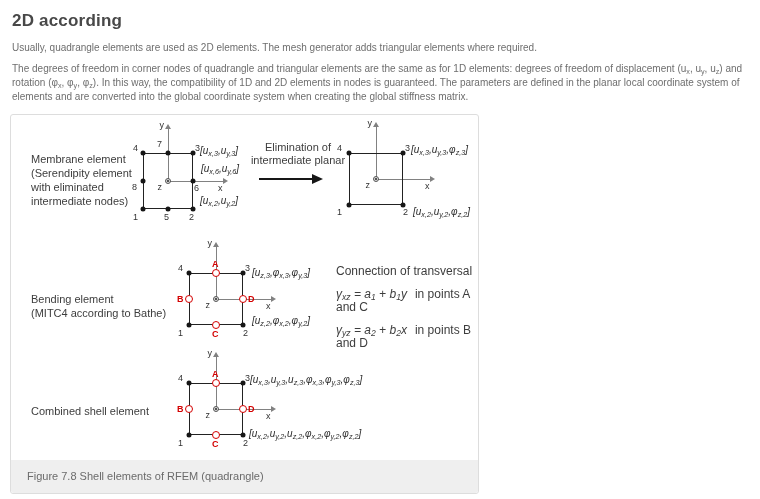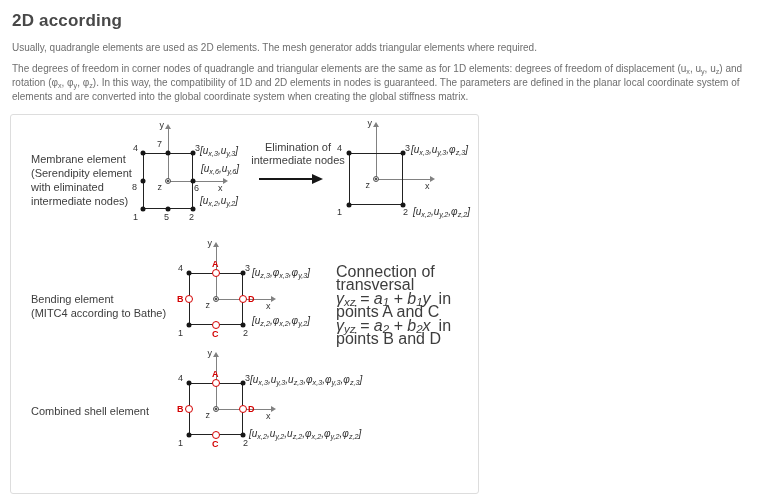--- a/index.html
+++ b/index.html
@@ -29,22 +29,22 @@
         background:#fff;transform:translate(-50%,-50%)}
   .cnode{position:absolute;width:6px;height:6px;border-radius:50%;border:1px solid #555;
          background:radial-gradient(circle,#555 0 1px,#ddd 1px);transform:translate(-50%,-50%)}
   .num{position:absolute;font-size:9px;line-height:9px;color:#333;white-space:nowrap}
   .redlbl{position:absolute;font-size:9px;line-height:9px;font-weight:bold;color:#d40000}
   .ann{position:absolute;font-size:10px;line-height:11px;font-style:italic;color:#2a2a2a;white-space:nowrap}
   .arrow-text{position:absolute;font-size:11px;line-height:13px;color:#3d3d3d;text-align:center}
   .big-line{position:absolute;height:2px;background:#161616}
   .big-head{position:absolute;width:0;height:0;border-top:5px solid transparent;
             border-bottom:5px solid transparent;border-left:11px solid #161616}
-  .note{position:absolute;font-size:16px;line-height:13px;color:#3d3d3d}
-  .eq{margin-top:1px}
+  .note{position:absolute;font-size:12px;line-height:13px;color:#3d3d3d}
+  .eq{margin-top:10px}
   .eq .math{font-style:italic}
   .eq .eqtxt{margin-left:8px}
   .caption-bar{position:absolute;left:0;right:0;bottom:0;height:33px;background:#efefef;
                border-radius:0 0 3px 3px;line-height:33px;padding-left:16px;
                font-size:11px;color:#6b6b6b}
 </style>
 </head>
 <body>
 
 <h1 class="title">2D according</h1>
@@ -83,21 +83,21 @@
     <span class="num" style="left:51px;top:31px">6</span>
     <span class="num" style="left:-10px;top:60px">1</span>
     <span class="num" style="left:21px;top:60px">5</span>
     <span class="num" style="left:46px;top:60px">2</span>
     <span class="ann" style="left:57px;top:-8px">[u<sub>x,3</sub>,u<sub>y,3</sub>]</span>
     <span class="ann" style="left:58px;top:10px">[u<sub>x,6</sub>,u<sub>y,6</sub>]</span>
     <span class="ann" style="left:57px;top:42px">[u<sub>x,2</sub>,u<sub>y,2</sub>]</span>
   </div>
 
   <div class="arrow-text preline" style="left:227px;top:26px;width:120px">Elimination of
-intermediate nodes</div>
+intermediate planar</div>
   <div class="big-line" style="left:248px;top:63px;width:53px"></div>
   <div class="big-head" style="left:301px;top:59px"></div>
 
   <div class="diagram" style="left:338px;top:38px">
     <div class="ax-v" style="left:27px;top:-26px;height:52px"></div>
     <div class="ah-up" style="left:24px;top:-31px"></div>
     <div class="ax-h" style="left:27px;top:26px;width:54px"></div>
     <div class="ah-right" style="left:81px;top:23px"></div>
     <span class="num" style="left:13px;top:-34px;width:10px;text-align:right">y</span>
     <span class="num" style="left:76px;top:29px">x</span>
@@ -180,13 +180,16 @@
     <span class="redlbl" style="left:59px;top:22px">D</span>
     <span class="redlbl" style="left:23px;top:57px">C</span>
     <span class="num" style="left:-11px;top:-9px">4</span>
     <span class="num" style="left:56px;top:-9px">3</span>
     <span class="num" style="left:-11px;top:56px">1</span>
     <span class="num" style="left:54px;top:56px">2</span>
     <span class="ann" style="left:61px;top:-9px">[u<sub>x,3</sub>,u<sub>y,3</sub>,u<sub>z,3</sub>,φ<sub>x,3</sub>,φ<sub>y,3</sub>,φ<sub>z,3</sub>]</span>
     <span class="ann" style="left:60px;top:45px">[u<sub>x,2</sub>,u<sub>y,2</sub>,u<sub>z,2</sub>,φ<sub>x,2</sub>,φ<sub>y,2</sub>,φ<sub>z,2</sub>]</span>
   </div>
 
+  <div class="caption-bar">
+    <span>Figure 7.8 Shell elements of RFEM (quadrangle)</span>
+  </div>
 </div>
 
 </body></html>

